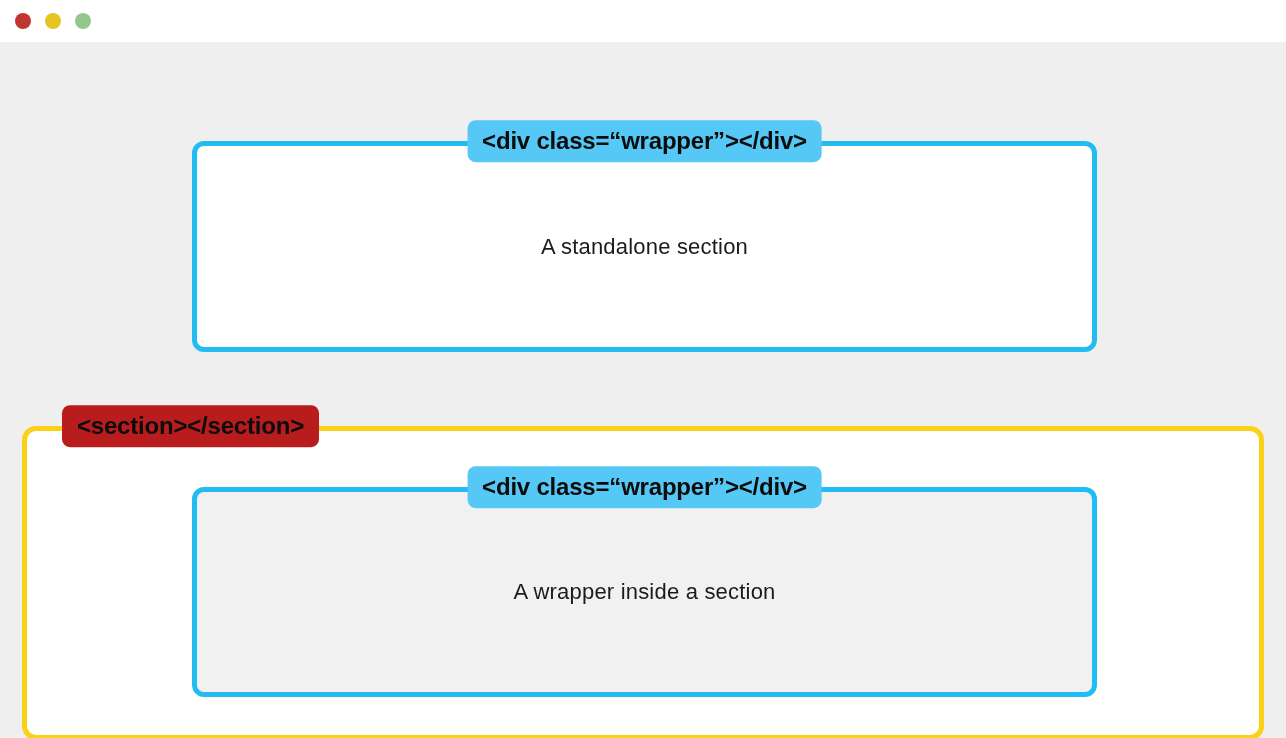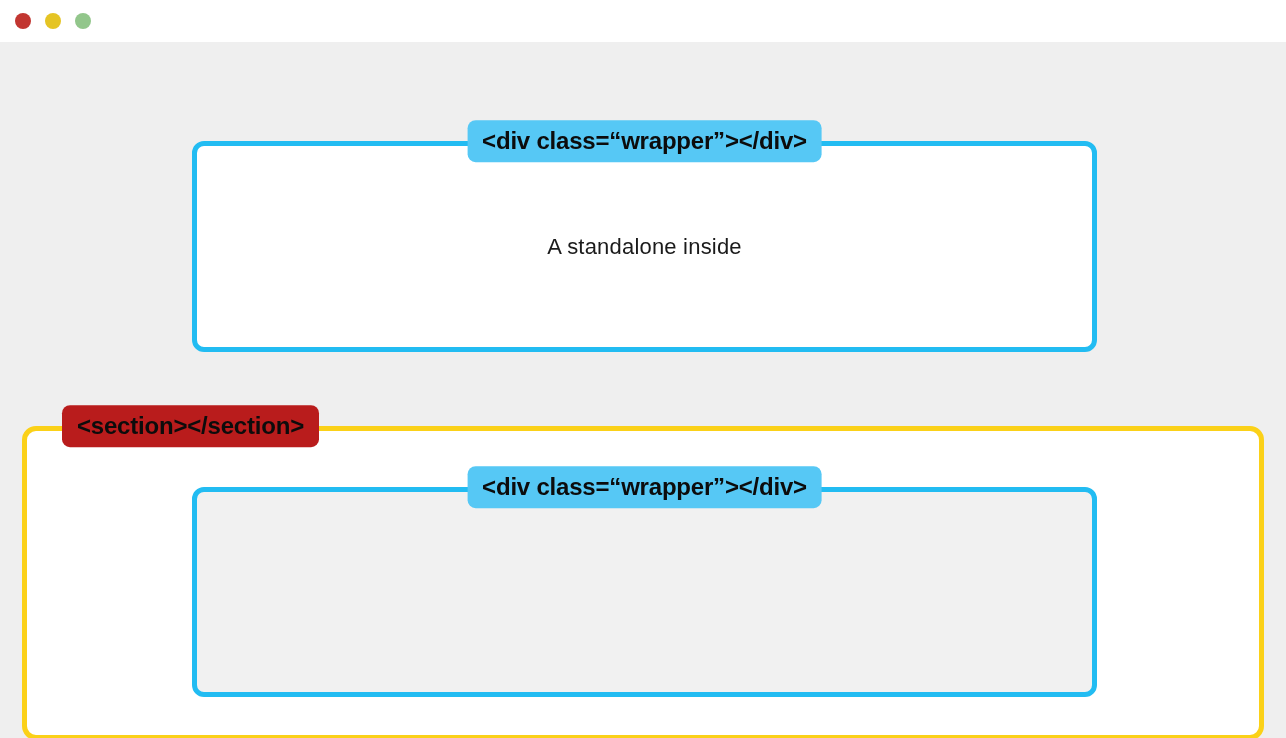--- a/index.html
+++ b/index.html
@@ -106,25 +106,26 @@
   <div class="titlebar">
     <span class="traffic-light tl-red"></span>
     <span class="traffic-light tl-yellow"></span>
     <span class="traffic-light tl-green"></span>
   </div>
 
   <div class="canvas">
 
     <div class="diagram-box blue-box box-standalone">
       <span class="tag-pill pill-blue pill-center">&lt;div class=“wrapper”&gt;&lt;/div&gt;</span>
-      <span class="box-text">A standalone inside</span>
+      <span class="box-text">A standalone section</span>
     </div>
 
     <div class="diagram-box box-section">
       <span class="tag-pill pill-yellow pill-left">&lt;section&gt;&lt;/section&gt;</span>
 
       <div class="diagram-box blue-box box-nested">
         <span class="tag-pill pill-blue pill-center">&lt;div class=“wrapper”&gt;&lt;/div&gt;</span>
+        <span class="box-text">A wrapper inside a section</span>
       </div>
     </div>
 
   </div>
 </div>
 
 </body></html>

